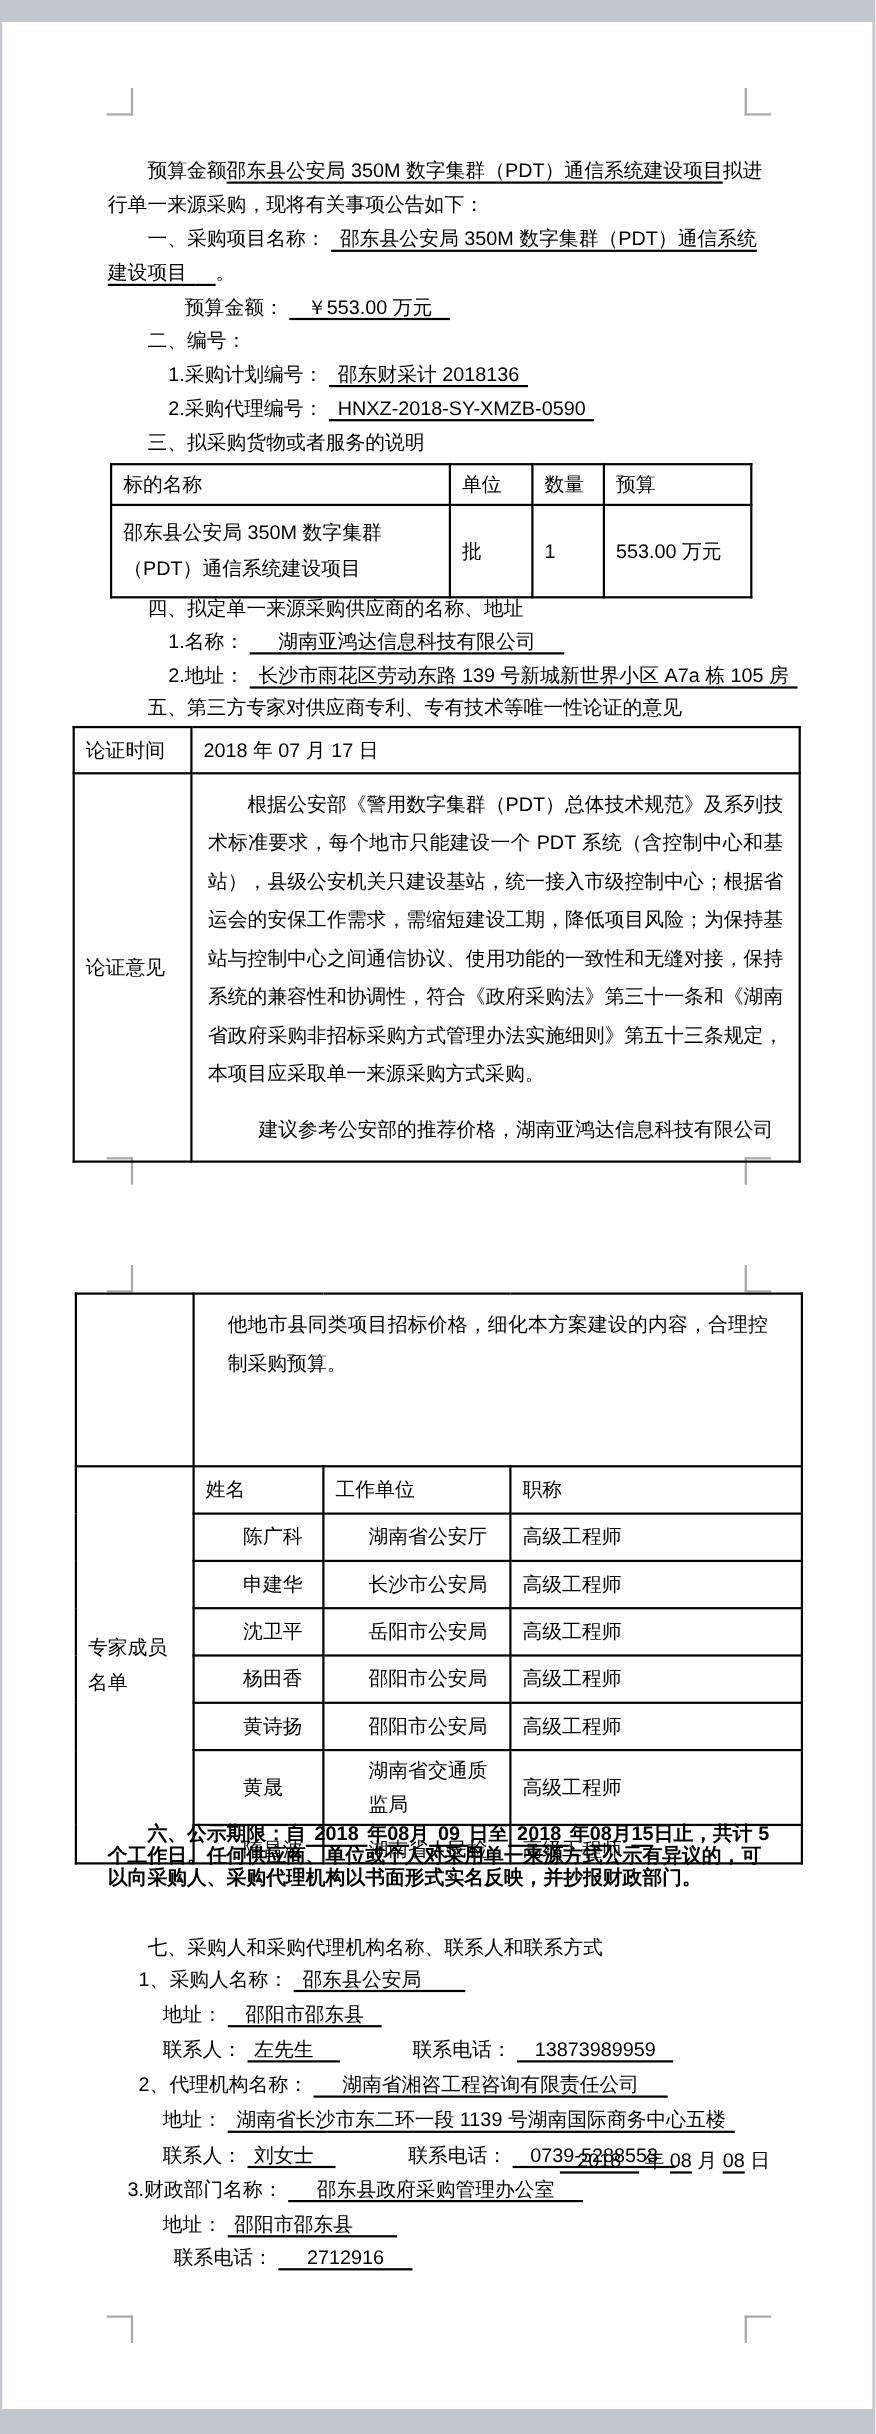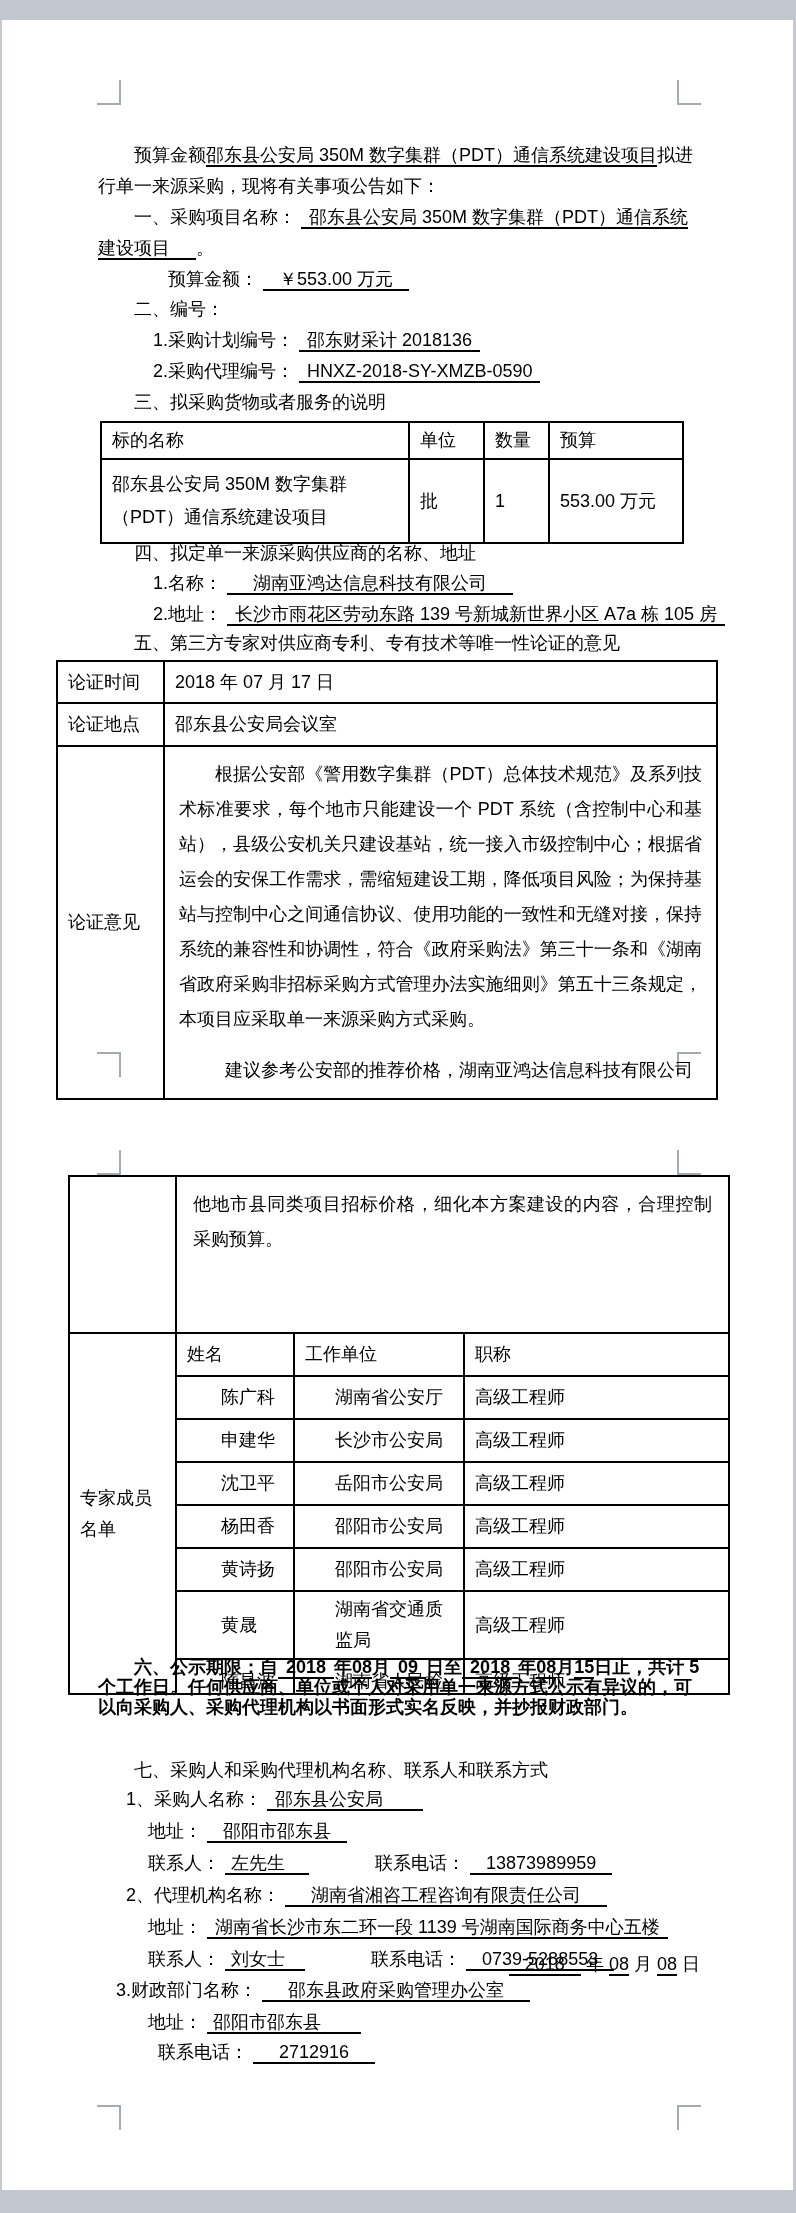--- a/index.html
+++ b/index.html
@@ -21,34 +21,34 @@
   .bl{border-bottom:2px solid #000;}
   .pad-s{padding:0 8px;}
   .pad-m{padding:0 16px;}
   .pad-l{padding:0 26px;}
   table{border-collapse:collapse;table-layout:fixed;position:absolute;}
   td,th{border:2px solid #000;font-weight:normal;text-align:left;
         padding:2px 10px;vertical-align:middle;font-size:18px;}
   .goods-tbl{left:100px;top:421px;width:582px;}
   .goods-tbl .hrow{height:34px;}
   .goods-tbl .drow{height:84px;}
-  .z-tbl{left:56px;top:660px;width:660px;}
+  .z-tbl{left:66px;top:660px;width:660px;}
   .z-tbl .r1{height:42px;}
   .z-tbl .r2{height:43px;}
   .z-tbl .r3{height:298px;}
   .z-tbl .opinion-cell{vertical-align:top;padding:10px 14px;}
   .opinion-p{margin:0;text-align:justify;line-height:35px;text-indent:36px;}
   .opinion-p2{margin:16px 0 0 0;line-height:35px;text-indent:46px;}
   .cont-tbl{left:68px;top:1175px;width:660px;}
   .cont-tbl .crow{height:157px;}
   .cont-tbl .erow{height:43px;}
   .cont-tbl .erow-cut td{height:25px;overflow:hidden;}
   .erow-cut{height:25px;}
   .cut-clip{height:25px;overflow:hidden;}
-  .cont-cell{vertical-align:top;padding:10px 16px;}
+  .cont-cell{vertical-align:top;padding:10px 30px;}
   .cont-p{margin:0;text-align:justify;line-height:35px;}
   .expname{width:121px;padding-left:44px;}
   .exporg{width:146px;padding-left:40px;}
   .line{height:24px;line-height:24px;white-space:nowrap;}
   .gap60{display:inline-block;width:56px;}
   .dateline{text-align:right;}
 </style>
 </head>
 <body>
 
@@ -135,24 +135,20 @@
 <table class="z-tbl">
   <colgroup>
       <col style="width:107px;">
       <col style="width:553px;">
     </colgroup>
   <tbody>
       <tr class="r1">
     <td>论证时间</td>
     <td>2018 年 07 月 17 日</td>
   </tr>
-  <tr class="r2">
-    <td>论证地点</td>
-    <td>邵东县公安局会议室</td>
-  </tr>
   <tr class="r3">
     <td>论证意见</td>
     <td class="opinion-cell">
       <p class="opinion-p">根据公安部《警用数字集群（PDT）总体技术规范》及系列技术标准要求，每个地市只能建设一个 PDT 系统（含控制中心和基站），县级公安机关只建设基站，统一接入市级控制中心；根据省运会的安保工作需求，需缩短建设工期，降低项目风险；为保持基站与控制中心之间通信协议、使用功能的一致性和无缝对接，保持系统的兼容性和协调性，符合《政府采购法》第三十一条和《湖南省政府采购非招标采购方式管理办法实施细则》第五十三条规定，本项目应采取单一来源采购方式采购。</p>
       <p class="opinion-p2">建议参考公安部的推荐价格，湖南亚鸿达信息科技有限公司</p>
     </td>
   </tr>
 </tbody>
   </table>
 

